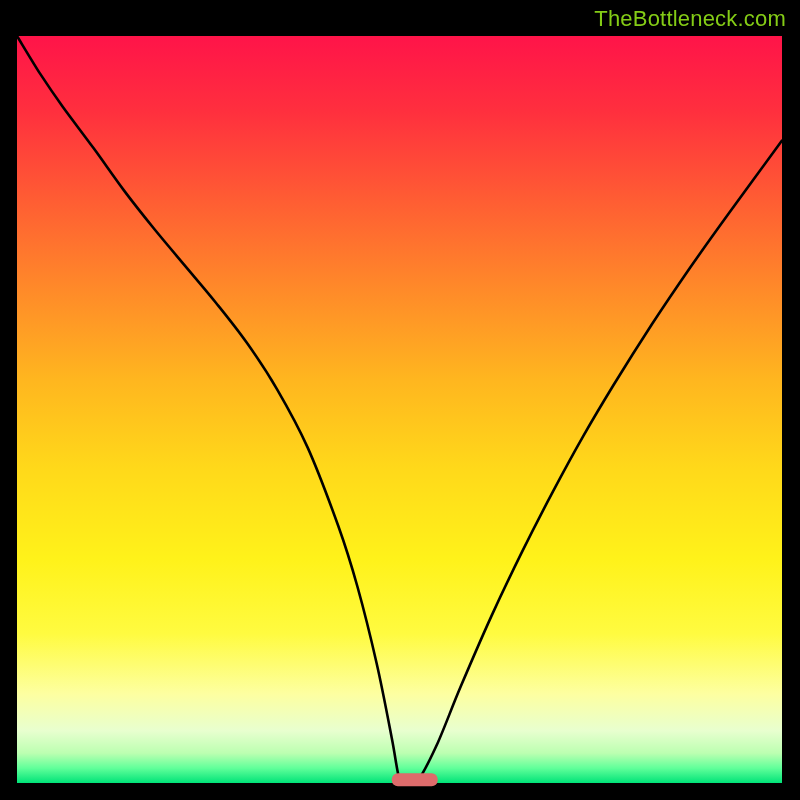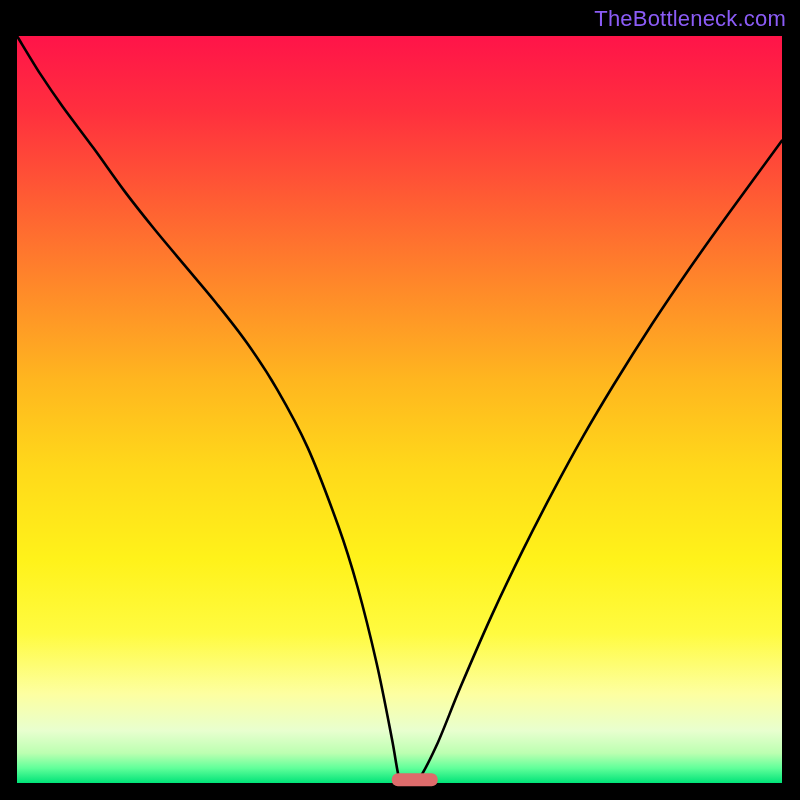--- a/index.html
+++ b/index.html
@@ -36,21 +36,21 @@
       #e8ffcf 93%,
       #bcffb1 96%,
       #61ff9a 98%,
       #00e378 100%
     );
   }
   .watermark {
     position: absolute;
     top: 6px;
     right: 14px;
-    color: #8b5cf6;
+    color: #84cc16;
     font-size: 22px;
     font-weight: 500;
     letter-spacing: 0.2px;
     user-select: none;
   }
   .frame svg {
     position: absolute;
     left: 0; top: 0;
     width: 765px;
     height: 747px;

